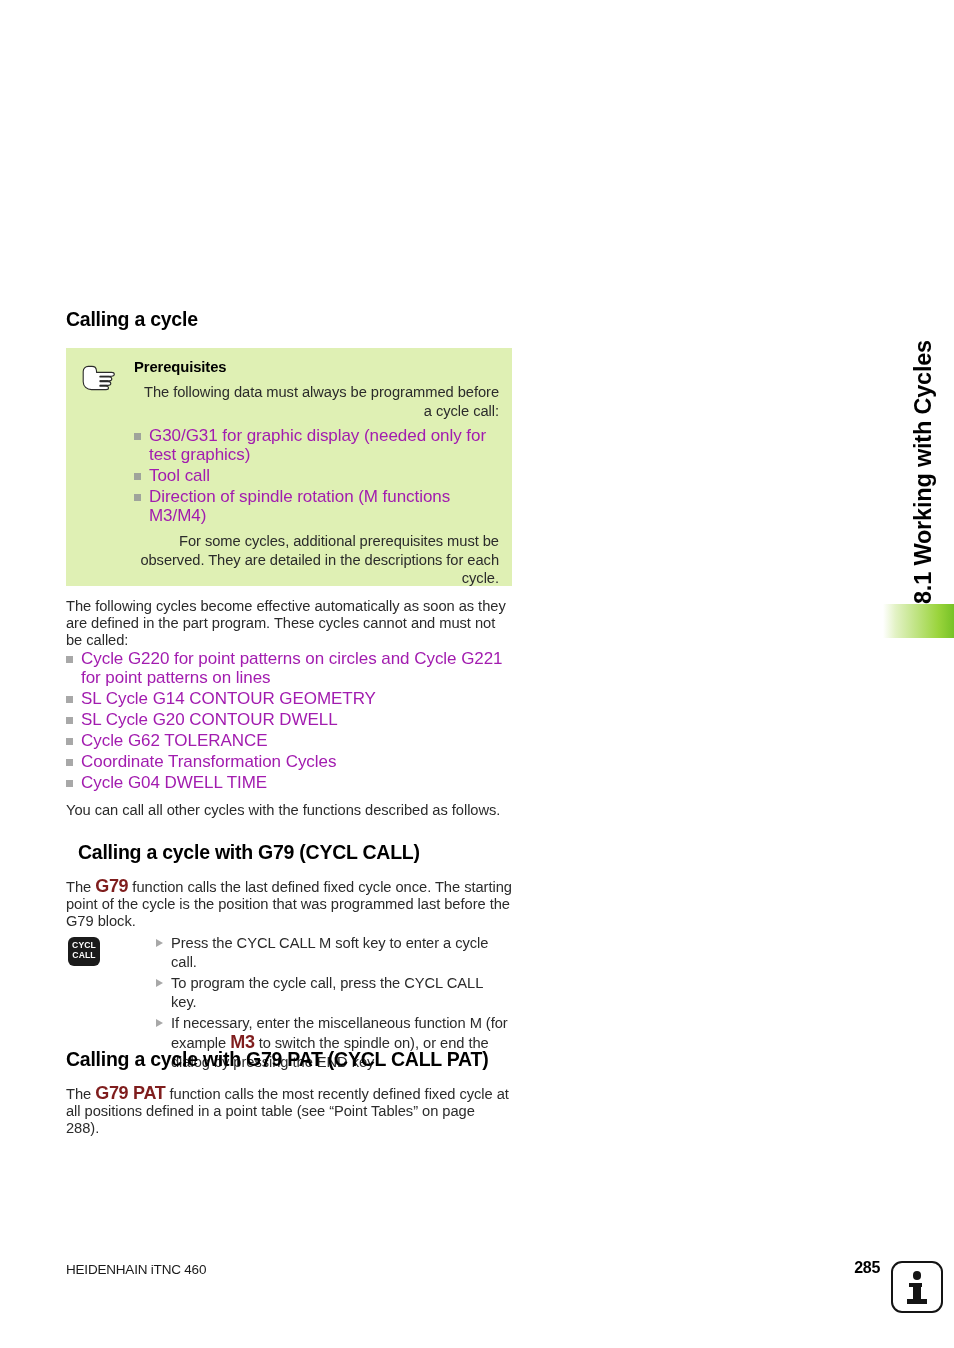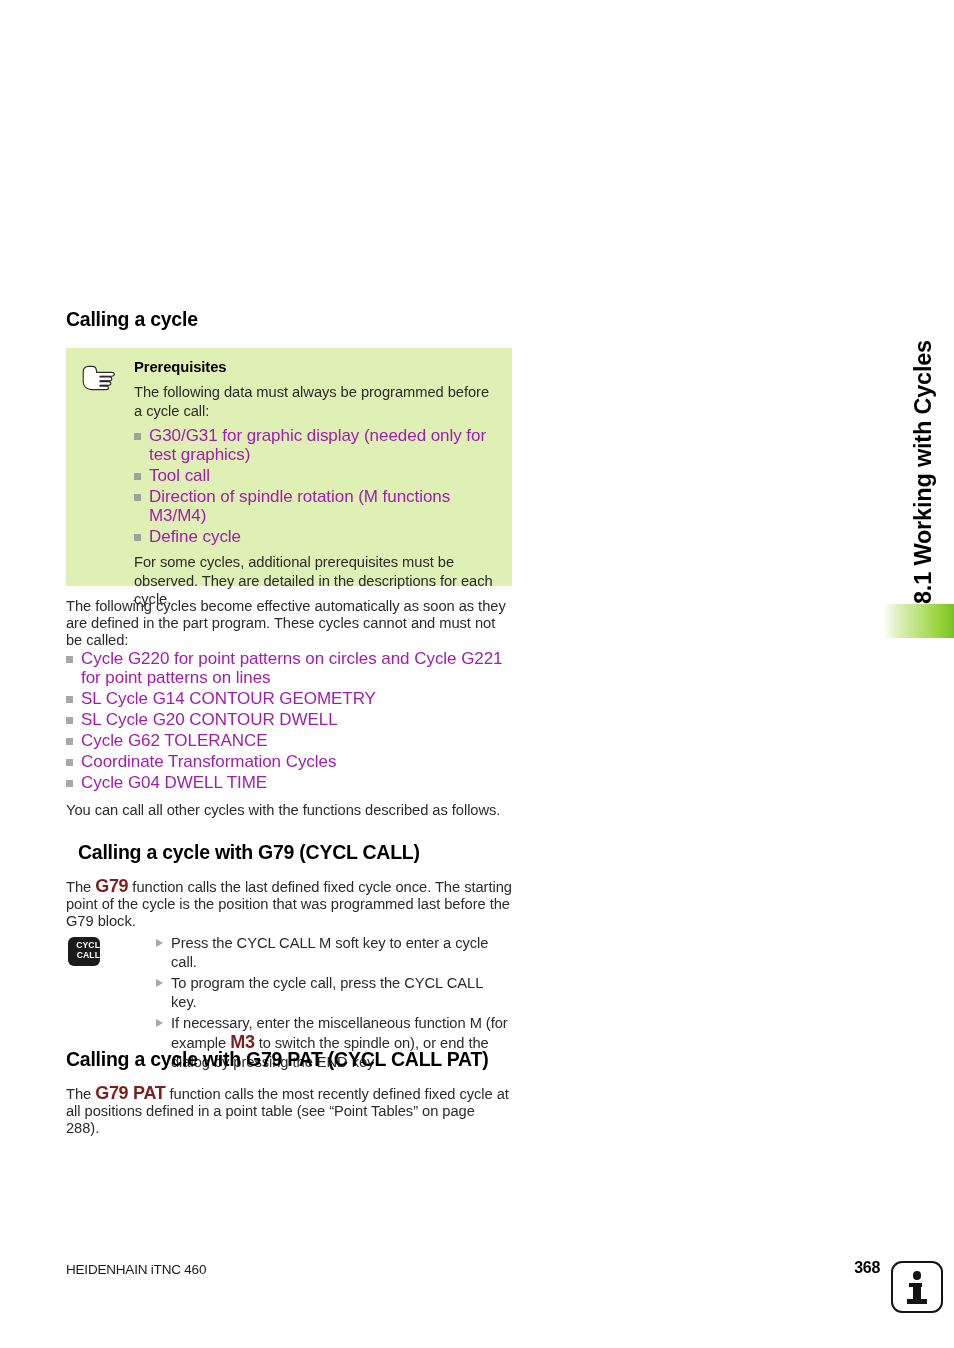--- a/index.html
+++ b/index.html
@@ -138,40 +138,41 @@
     color: #000000;
     margin: 0 0 8px 0;
     letter-spacing: -0.1px;
   }
   .note-body p {
     font-size: 14.7px;
     line-height: 18.6px;
     color: #2b2b2b;
     margin: 0;
     letter-spacing: -0.05px;
+    text-align: right;
   }
   .note-body ul.sqlist {
     margin: 7px 0 7px 0;
   }
   .note-body ul.sqlist li .sq { background: #9fa49b; }
 
   
   .keycap {
     position: absolute;
     left: 2px;
     top: 937px;
     width: 32px;
     height: 29px;
     background: #1b1b1b;
     border-radius: 6px;
     color: #ffffff;
     font-size: 8.6px;
     font-weight: bold;
     line-height: 9.6px;
-    text-align: right;
+    text-align: center;
     padding-top: 4px;
     box-sizing: border-box;
     letter-spacing: 0.1px;
   }
 
   
   .steps {
     position: absolute;
     top: 934px;
     left: 90px;
@@ -310,24 +311,20 @@
           <span>G30/G31 for graphic display (needed only for test graphics)</span>
         </li>
         <li>
           <span class="sq"></span>
           <span>Tool call</span>
         </li>
         <li>
           <span class="sq"></span>
           <span>Direction of spindle rotation (M functions M3/M4)</span>
         </li>
-        <li>
-          <span class="sq"></span>
-          <span>Define cycle</span>
-        </li>
       </ul>
       <p>For some cycles, additional prerequisites must be observed. They are detailed in the descriptions for each cycle.</p>
     </div>
   </div>
 
   <p class="body p-intro">The following cycles become effective automatically as soon as they are defined in the part program. These cycles cannot and must not be called:</p>
 
   <ul class="sqlist list-main">
     <li>
       <span class="sq"></span>
@@ -382,19 +379,19 @@
     </ul>
   </div>
 
   <h1 class="section-title h-g79pat">Calling a cycle with G79 PAT (CYCL CALL PAT)</h1>
 
   <p class="body p-g79pat"><span>The </span><code class="inl">G79  PAT</code><span> function calls the most recently defined fixed cycle at all positions defined in a point table (see “Point Tables” on page 288).</span></p>
 
 </div>
 
 <div class="footer-left">HEIDENHAIN iTNC 460</div>
-<div class="footer-page">368</div>
+<div class="footer-page">285</div>
 <div class="info-badge">
   <span class="dot"></span>
   <span class="head"></span>
   <span class="stem"></span>
   <span class="foot"></span>
 </div>
 
 </body></html>

